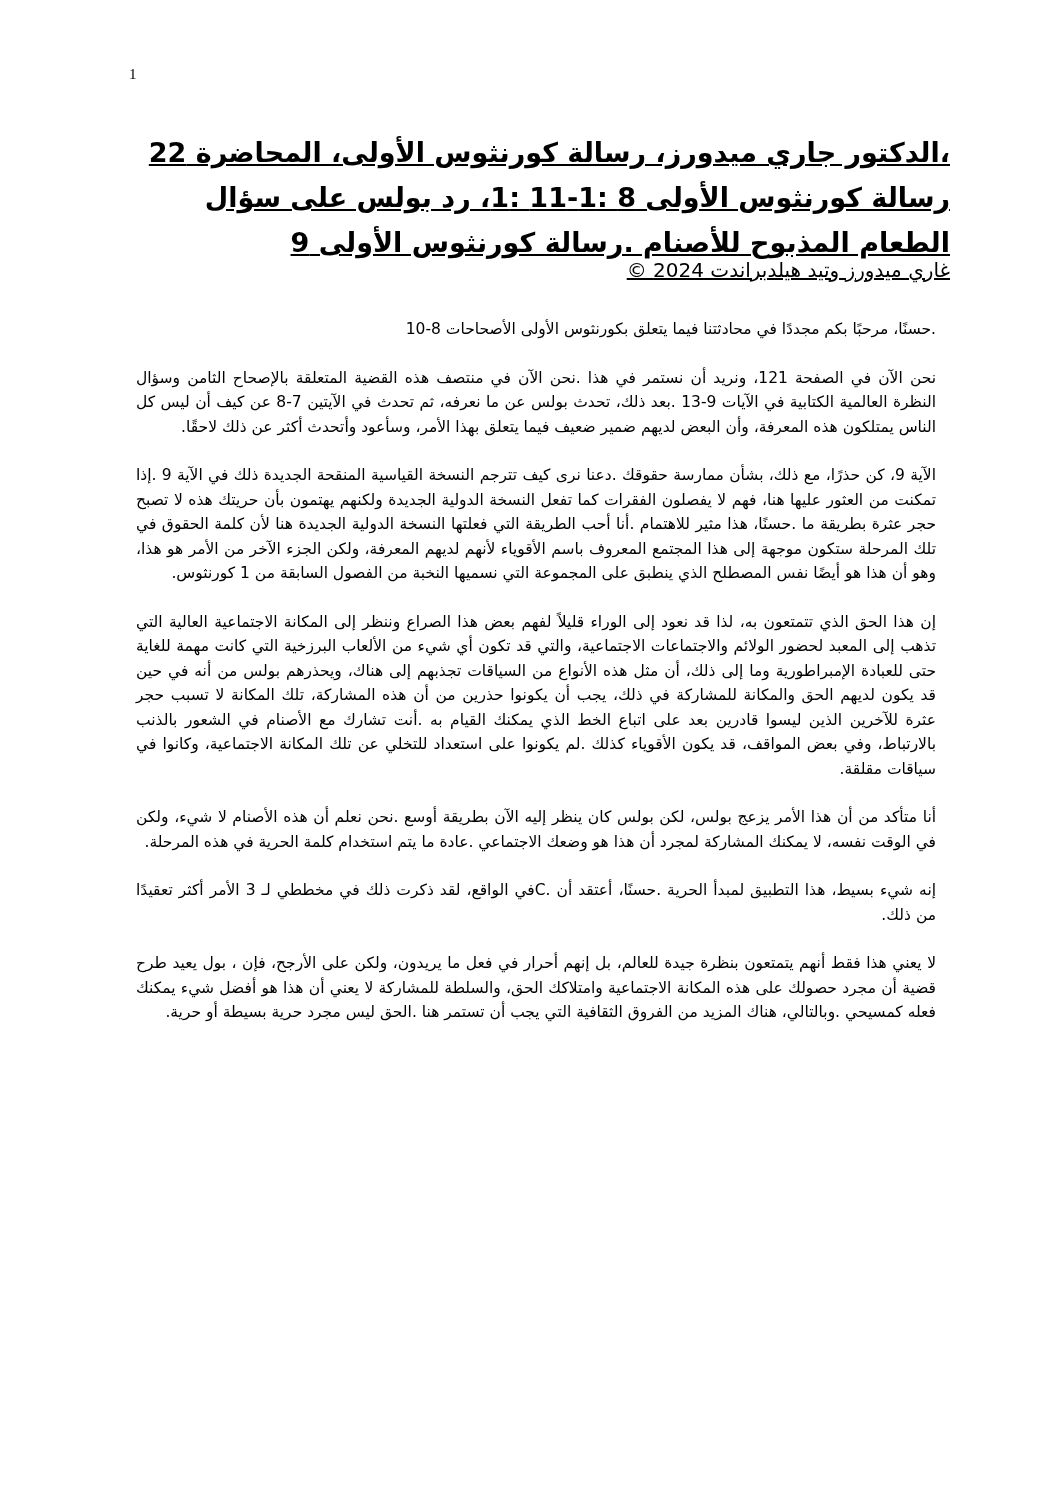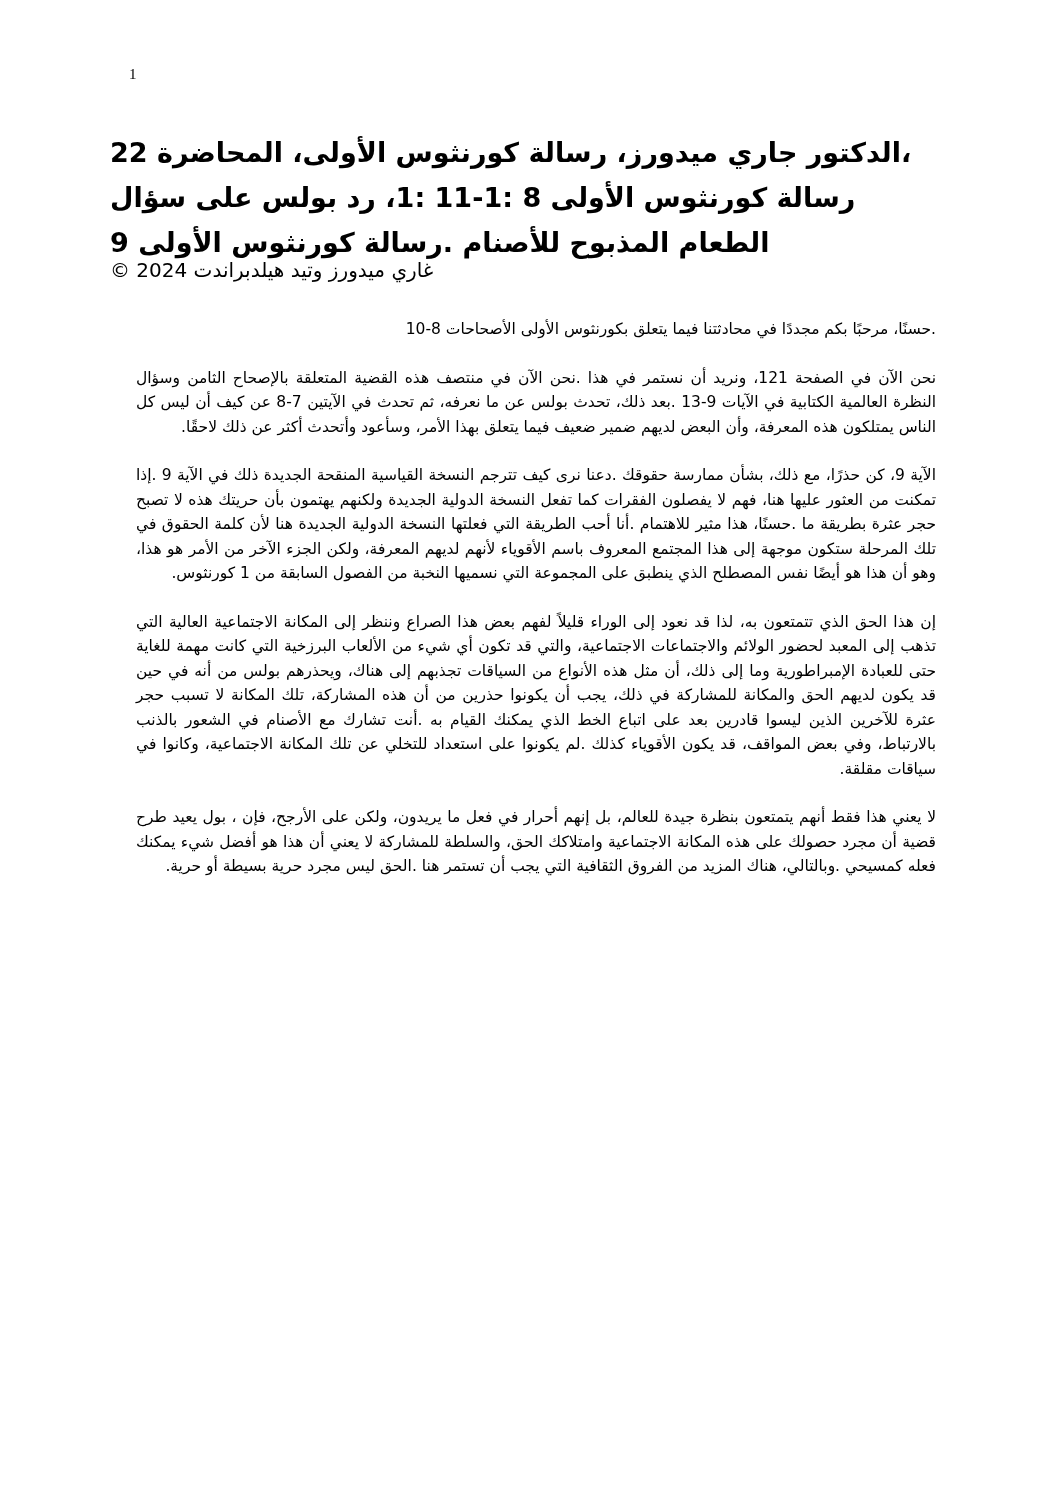--- a/index.html
+++ b/index.html
@@ -21,21 +21,22 @@
       top: 66px;
       font-family: "Liberation Serif", serif;
       font-size: 15px;
     }
     .title-block {
       position: absolute;
       left: 110px;
       top: 130px;
       width: 840px;
       direction: rtl;
-      text-align: left;
+      text-align: right;
+      text-decoration: underline;
     }
     .title {
       font-family: "DejaVu Sans", sans-serif;
       font-weight: bold;
       font-size: 27px;
       line-height: 45px;
       margin: 0;
     }
     .subtitle {
       font-family: "DejaVu Sans", sans-serif;
@@ -68,14 +69,16 @@
 <div class="title-block">
   <h1 class="title">،الدكتور جاري ميدورز، رسالة كورنثوس الأولى، المحاضرة 22 رسالة كورنثوس الأولى 8 :1-11 :1، رد بولس على سؤال الطعام المذبوح للأصنام .رسالة كورنثوس الأولى 9</h1>
   <p class="subtitle">غاري ميدورز وتيد هيلدبراندت 2024 ©</p>
 </div>
 
 <div class="body-text">
   <p class="para">.حسنًا، مرحبًا بكم مجددًا في محادثتنا فيما يتعلق بكورنثوس الأولى الأصحاحات 8-10</p>
   <p class="para">نحن الآن في الصفحة 121، ونريد أن نستمر في هذا .نحن الآن في منتصف هذه القضية المتعلقة بالإصحاح الثامن وسؤال النظرة العالمية الكتابية في الآيات 9-13 .بعد ذلك، تحدث بولس عن ما نعرفه، ثم تحدث في الآيتين 7-8 عن كيف أن ليس كل الناس يمتلكون هذه المعرفة، وأن البعض لديهم ضمير ضعيف فيما يتعلق بهذا الأمر، وسأعود وأتحدث أكثر عن ذلك لاحقًا.</p>
   <p class="para">الآية 9، كن حذرًا، مع ذلك، بشأن ممارسة حقوقك .دعنا نرى كيف تترجم النسخة القياسية المنقحة الجديدة ذلك في الآية 9 .إذا تمكنت من العثور عليها هنا، فهم لا يفصلون الفقرات كما تفعل النسخة الدولية الجديدة ولكنهم يهتمون بأن حريتك هذه لا تصبح حجر عثرة بطريقة ما .حسنًا، هذا مثير للاهتمام .أنا أحب الطريقة التي فعلتها النسخة الدولية الجديدة هنا لأن كلمة الحقوق في تلك المرحلة ستكون موجهة إلى هذا المجتمع المعروف باسم الأقوياء لأنهم لديهم المعرفة، ولكن الجزء الآخر من الأمر هو هذا، وهو أن هذا هو أيضًا نفس المصطلح الذي ينطبق على المجموعة التي نسميها النخبة من الفصول السابقة من 1 كورنثوس.</p>
   <p class="para">إن هذا الحق الذي تتمتعون به، لذا قد نعود إلى الوراء قليلاً لفهم بعض هذا الصراع وننظر إلى المكانة الاجتماعية العالية التي تذهب إلى المعبد لحضور الولائم والاجتماعات الاجتماعية، والتي قد تكون أي شيء من الألعاب البرزخية التي كانت مهمة للغاية حتى للعبادة الإمبراطورية وما إلى ذلك، أن مثل هذه الأنواع من السياقات تجذبهم إلى هناك، ويحذرهم بولس من أنه في حين قد يكون لديهم الحق والمكانة للمشاركة في ذلك، يجب أن يكونوا حذرين من أن هذه المشاركة، تلك المكانة لا تسبب حجر عثرة للآخرين الذين ليسوا قادرين بعد على اتباع الخط الذي يمكنك القيام به .أنت تشارك مع الأصنام في الشعور بالذنب بالارتباط، وفي بعض المواقف، قد يكون الأقوياء كذلك .لم يكونوا على استعداد للتخلي عن تلك المكانة الاجتماعية، وكانوا في سياقات مقلقة.</p>
+  <p class="para">أنا متأكد من أن هذا الأمر يزعج بولس، لكن بولس كان ينظر إليه الآن بطريقة أوسع .نحن نعلم أن هذه الأصنام لا شيء، ولكن في الوقت نفسه، لا يمكنك المشاركة لمجرد أن هذا هو وضعك الاجتماعي .عادة ما يتم استخدام كلمة الحرية في هذه المرحلة.</p>
+  <p class="para">إنه شيء بسيط، هذا التطبيق لمبدأ الحرية .حسنًا، أعتقد أن .Cفي الواقع، لقد ذكرت ذلك في مخططي لـ 3 الأمر أكثر تعقيدًا من ذلك.</p>
   <p class="para">لا يعني هذا فقط أنهم يتمتعون بنظرة جيدة للعالم، بل إنهم أحرار في فعل ما يريدون، ولكن على الأرجح، فإن ، بول يعيد طرح قضية أن مجرد حصولك على هذه المكانة الاجتماعية وامتلاكك الحق، والسلطة للمشاركة لا يعني أن هذا هو أفضل شيء يمكنك فعله كمسيحي .وبالتالي، هناك المزيد من الفروق الثقافية التي يجب أن تستمر هنا .الحق ليس مجرد حرية بسيطة أو حرية.</p>
 </div>
 
 </body></html>

